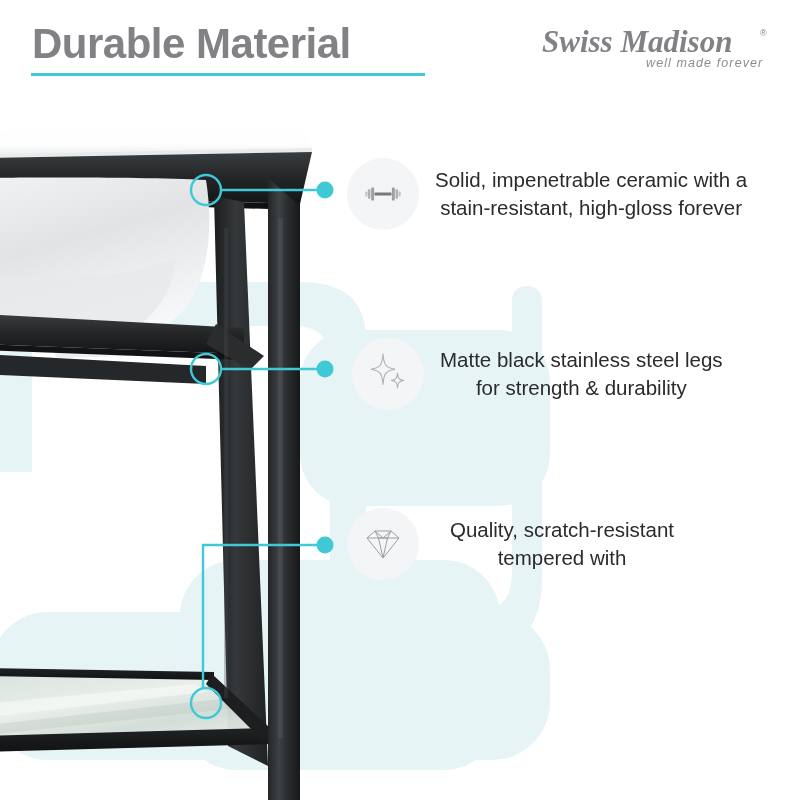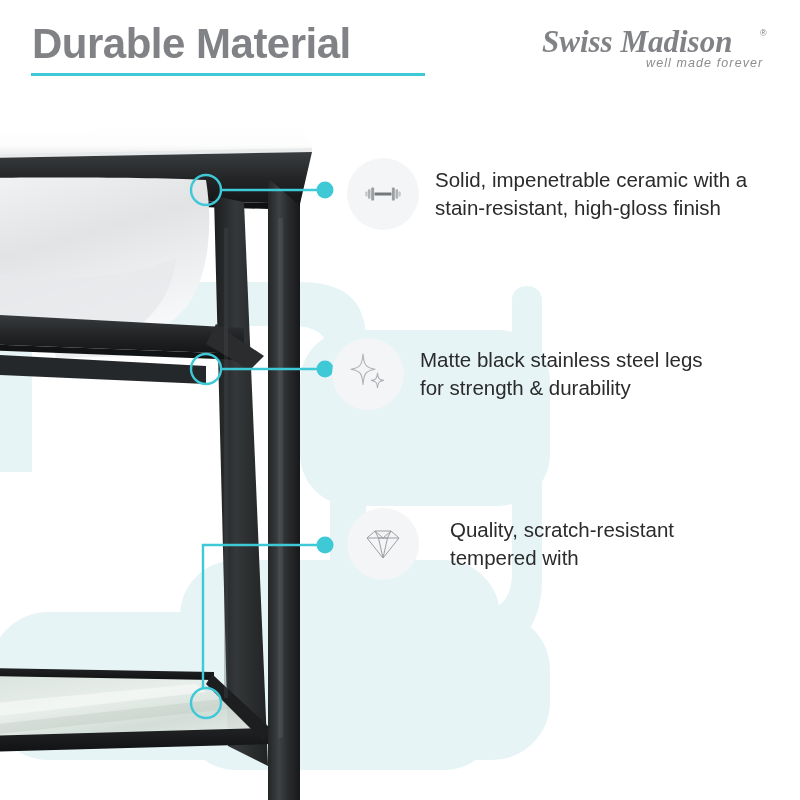--- a/index.html
+++ b/index.html
@@ -31,23 +31,23 @@
     position:absolute; left:31px; top:73px;
     width:394px; height:3px; background:#3FC9D6;
   }
   .brand-logo { position:absolute; right:22px; top:22px; width:236px; height:56px; }
 
   
   .connectors { position:absolute; left:0; top:0; width:800px; height:800px; z-index:6; }
 
   
   .features { position:absolute; left:0; top:0; width:800px; height:800px; z-index:7; }
-  .feature { position:absolute; display:flex; align-items:center; }
+  .feature { position:absolute; display:flex; align-items:center;text-align:center; }
   .feature-1 { left:347px; top:158px; }
-  .feature-2 { left:332px; top:338px; }
+  .feature-2 { left:352px; top:338px; }
   .feature-3 { left:347px; top:508px;gap:15px; }
 
   .feature-icon {
     width:72px; height:72px; border-radius:50%;
     background:#F4F5F6;
     flex:0 0 72px;
     display:flex; align-items:center; justify-content:center;
   }
   .feature-text {
     margin-left:16px;
@@ -216,21 +216,21 @@
             <rect x="6.9" y="17.2" width="2.6" height="9.6" rx="0.8" fill="#AFB3B6"></rect>
             <rect x="4.3" y="19.6" width="2.2" height="4.8" rx="0.7" fill="#C3C6C8"></rect>
             <rect x="30.9" y="15.4" width="2.9" height="13.2" rx="0.9"></rect>
             <rect x="34.5" y="17.2" width="2.6" height="9.6" rx="0.8" fill="#AFB3B6"></rect>
             <rect x="37.5" y="19.6" width="2.2" height="4.8" rx="0.7" fill="#C3C6C8"></rect>
           </g>
         </svg>
       </div>
       <div class="feature-text">
         <span class="ln">Solid, impenetrable ceramic with a</span>
-        <span class="ln">stain-resistant, high-gloss finish</span>
+        <span class="ln">stain-resistant, high-gloss forever</span>
       </div>
     </div>
 
     <div class="feature feature-2">
       <div class="feature-icon">
         <svg width="48" height="48" viewBox="0 0 48 48" xmlns="http://www.w3.org/2000/svg">
           <g fill="none" stroke="#ADB1B5" stroke-width="1.1" stroke-linejoin="round">
             <path d="M19,4 C19.9,14.6 21.4,17.6 31,19.2
                      C21.4,20.8 19.9,23.8 19,34.4
                      C18.1,23.8 16.6,20.8 7,19.2

